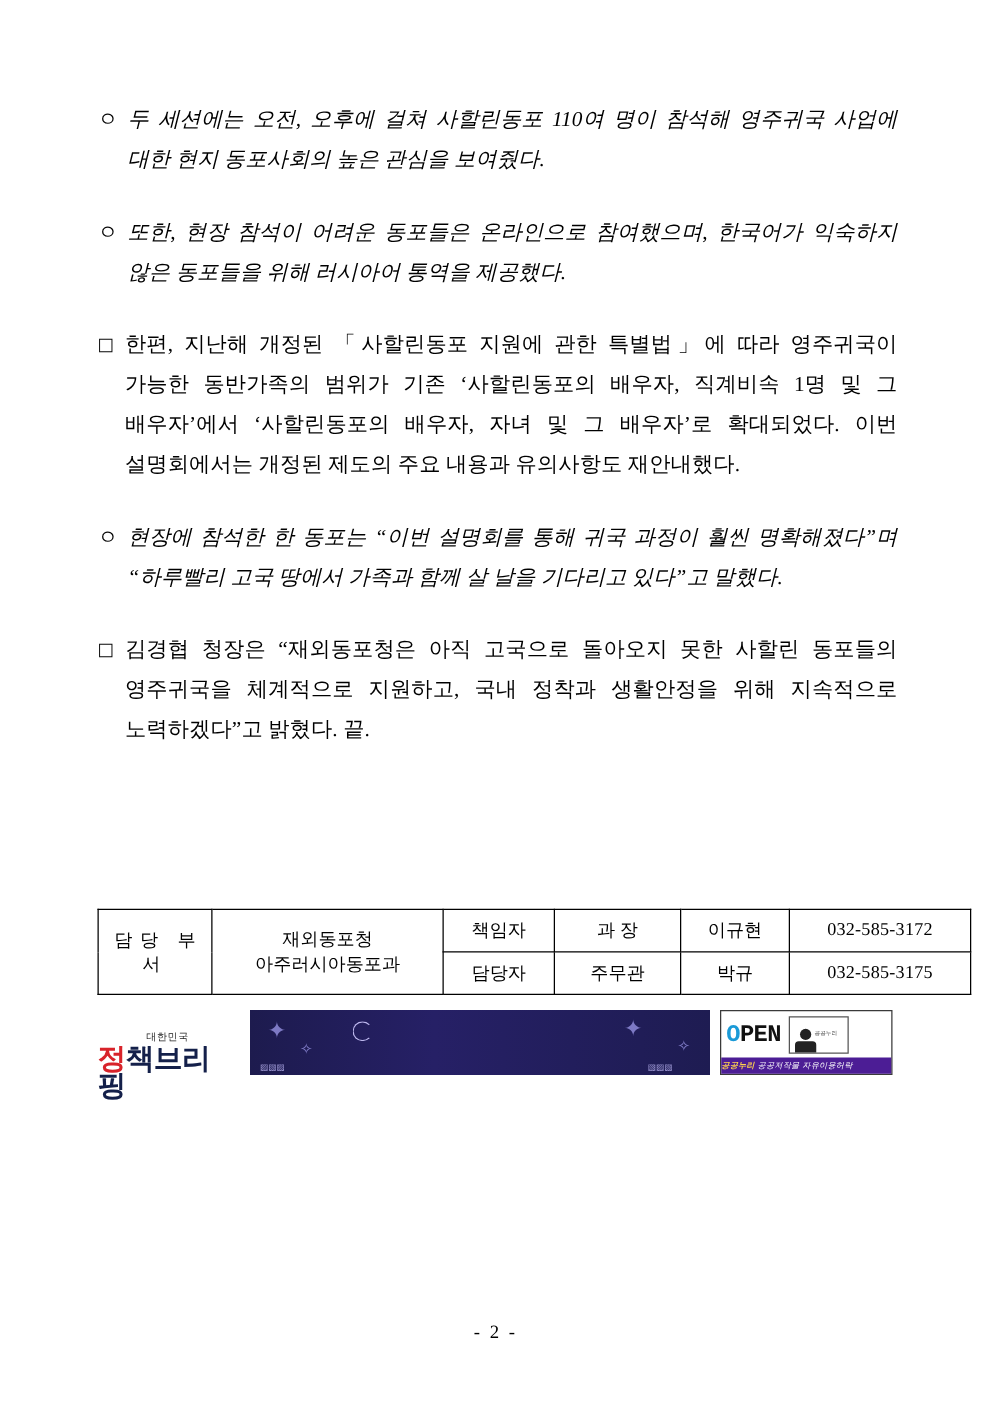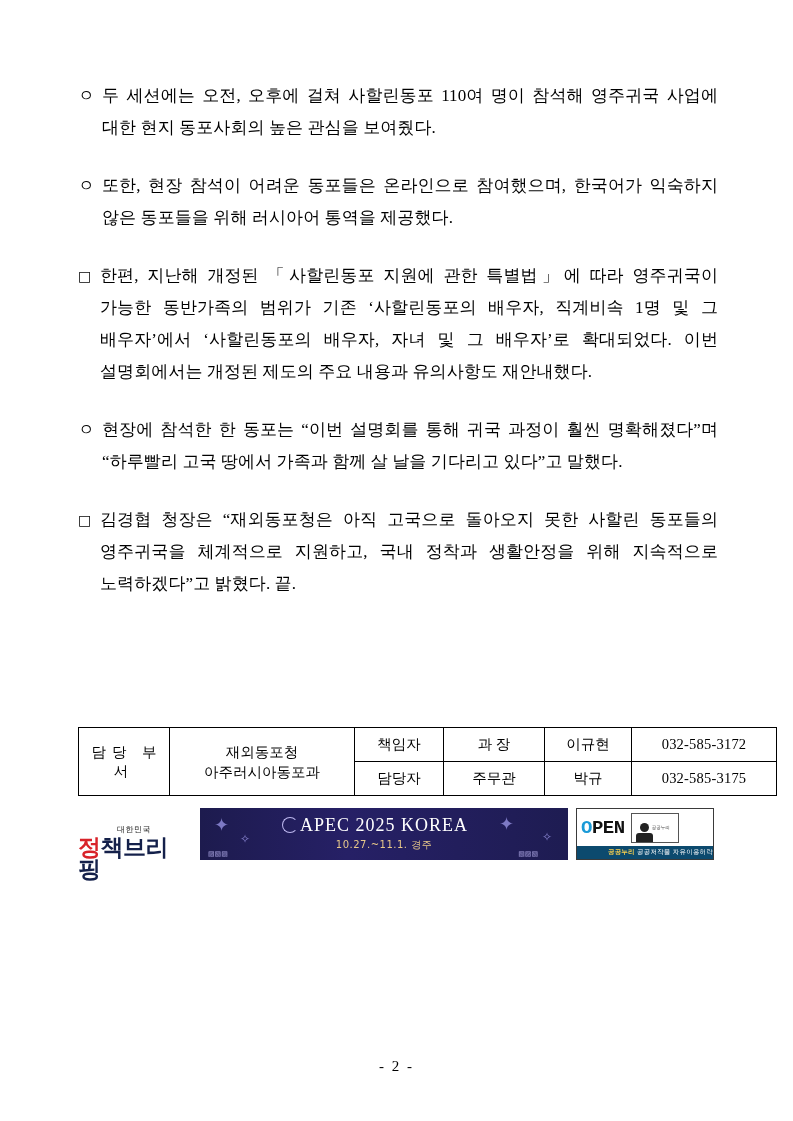--- a/index.html
+++ b/index.html
@@ -48,21 +48,21 @@
   }
   .body-text {
     flex: 1 1 auto;
     font-size: 17px;
     line-height: 32px;
     text-align: justify;
     text-justify: inter-word;
     word-break: keep-all;
     letter-spacing: 0.1px;
   }
-  .para.indent-o .body-text { padding-left: 2px; }
+  .para.indent-o .body-text { padding-left: 2px; font-style: italic; }
   .para.indent-sq .body-text { padding-left: 0px; }
 
   .gap-lg { height: 10px; }
 
   
   .contact-table-wrap {
     position: absolute;
     left: 78px;
     top: 727px;
     width: 636px;
@@ -231,27 +231,28 @@
     border-radius: 3px 3px 0 0;
   }
   .b-open .open-badge .tiny {
     font-family: "DejaVu Sans", sans-serif;
     font-size: 4.5px;
     color: #333;
     margin-left: 3px;
     line-height: 6px;
   }
   .b-open .open-bottom {
-    background: #0c4a6e;
+    background: #4c1d95;
     color: #ffffff;
     font-family: "DejaVu Sans", sans-serif;
     font-size: 6.5px;
-    text-align: right;
+    text-align: left;
     padding: 2px 0;
     letter-spacing: 0.2px;
+    font-style: italic;
   }
   .b-open .open-bottom .tag { color: #ffd34d; font-weight: bold; }
 
   
   .pagenum {
     position: absolute;
     left: 0; right: 0;
     top: 1058px;
     text-align: center;
     font-size: 15px;
@@ -335,24 +336,20 @@
     </div>
 
     <div class="banner b-apec">
       <span class="deco d1">✦</span>
       <span class="deco d2">✧</span>
       <span class="deco d3">✦</span>
       <span class="deco d4">✧</span>
       <span class="deco d5">▨▧▨</span>
       <span class="deco d6">▧▨▧</span>
       <span class="swirl left"></span>
-      <div class="apec-center">
-        <div class="apec-title">APEC 2025 KOREA</div>
-        <div class="apec-sub">10.27.~11.1. 경주</div>
-      </div>
     </div>
 
     <div class="banner b-open">
       <div class="open-top">
         <span class="open-word"><span class="o">O</span><span>PEN</span></span>
         <span class="open-badge">
           <span class="fig"></span>
           <span class="tiny">공공누리</span>
         </span>
       </div>

